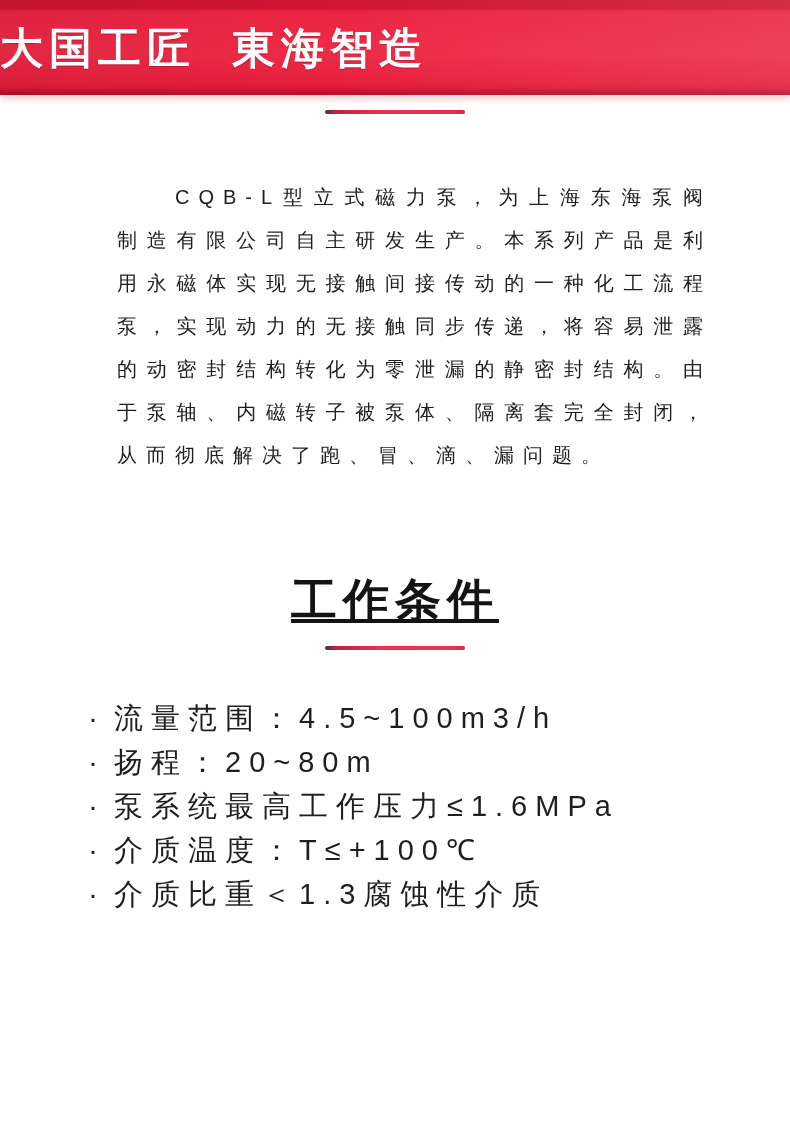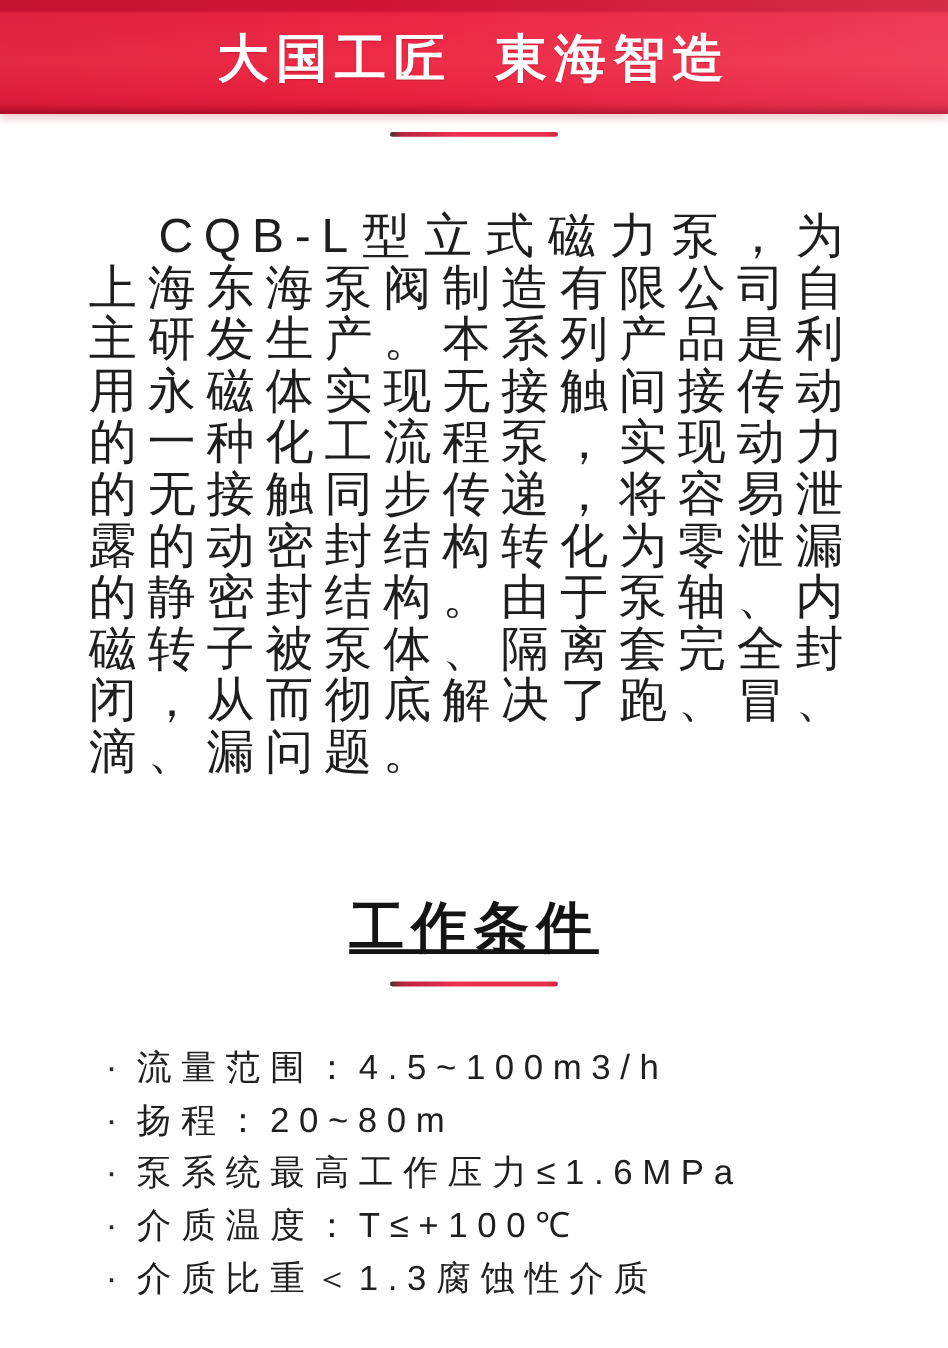--- a/index.html
+++ b/index.html
@@ -24,21 +24,21 @@
     background:
       linear-gradient(90deg, rgba(0,0,0,0.05) 0%, rgba(255,255,255,0.00) 40%, rgba(255,255,255,0.10) 100%),
       linear-gradient(to bottom,
         #cf1533 0%, #cf1533 9%,
         #ea2442 12%, #ee2b46 55%,
         #e81f3e 85%, #e01b3a 92%,
         #c11030 97%, #b50e2c 100%);
     box-shadow: 0 4px 7px rgba(190, 20, 45, 0.22);
     display: flex;
     align-items: center;
-    justify-content: center;
+    justify-content: flex-start;
   }
   .banner-title {
     color: #ffffff;
     font-size: 43px;
     font-weight: bold;
     letter-spacing: 6px;
     white-space: pre;
     text-shadow: 0 1px 1px rgba(120, 0, 20, 0.35);
     padding-top: 2px;
   }
@@ -58,22 +58,22 @@
     width: 140px;
     height: 4px;
     margin: 15px auto 0 auto;
     border-radius: 2px;
     background: linear-gradient(90deg,
       #43323c 0%, #b8243f 7%,
       #ec3150 40%, #e73049 93%, #c72744 100%);
   }
   
   .overview-paragraph {
-    margin: 62px 78px 0 74px;
-    font-size: 40px;
+    margin: 62px 78px 0 117px;
+    font-size: 20px;
     line-height: 43px;
     letter-spacing: 9px;
     text-align: justify;
     text-indent: 58px;
     color: #1e1e1e;
   }
   
   .conditions-list {
     list-style: none;
     margin: 46px 40px 0 88px;

